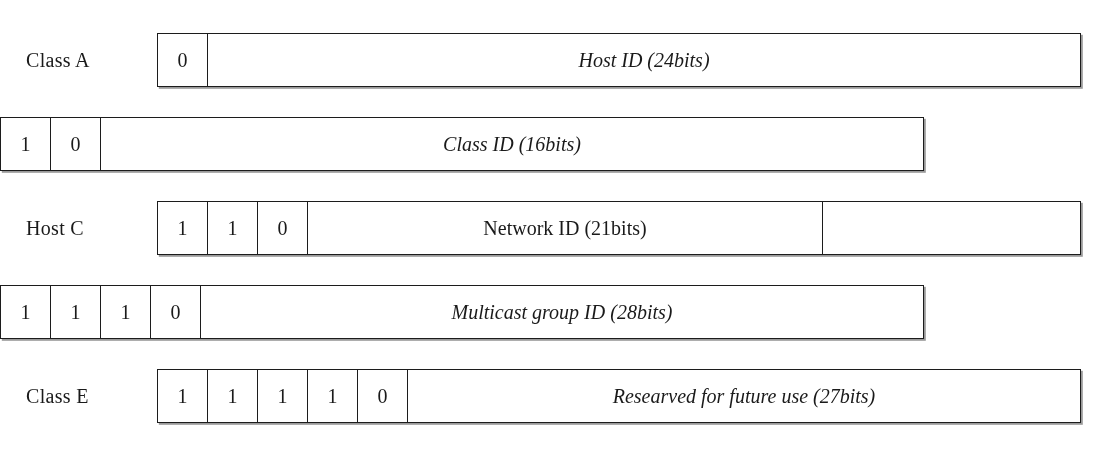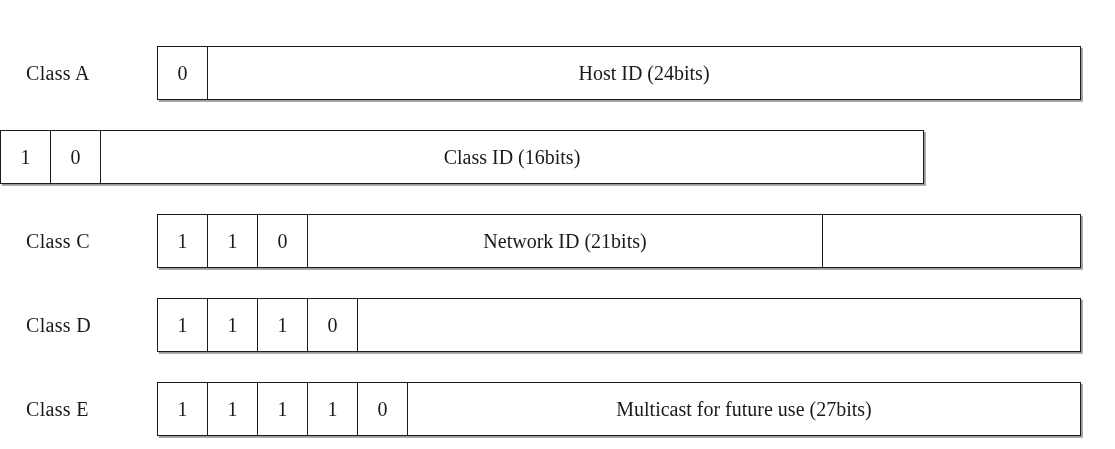--- a/index.html
+++ b/index.html
@@ -10,21 +10,21 @@
   body {
     width: 1115px;
     height: 449px;
     font-family: "Liberation Serif", "DejaVu Serif", serif;
     color: #1a1a1a;
     overflow: hidden;
   }
   .diagram {
     position: relative;
     width: 1115px;
-    padding-top: 46px;
+    padding-top: 33px;
     box-sizing: border-box;
   }
   .class-row {
     display: flex;
     align-items: stretch;
     height: 54px;
     margin-bottom: 30px;
   }
   .row-label {
     width: 157px;
@@ -49,20 +49,21 @@
     justify-content: center;
     box-sizing: border-box;
     border-right: 1.7px solid #1c1c1c;
     font-size: 20px;
     white-space: nowrap;
     flex: 0 0 auto;
   }
   .cell.last {
     border-right: none;
     flex: 1 1 auto;
+    font-style: italic;
   }
 </style>
 </head>
 <body>
 
 <div class="diagram">
 
   <div class="class-row">
     <div class="row-label">Class A</div>
     <div class="bits-box">
@@ -73,44 +74,44 @@
 
   <div class="class-row">
     <div class="bits-box">
       <div class="cell" style="width:50px">1</div>
       <div class="cell" style="width:50px">0</div>
       <div class="cell last">Class ID (16bits)</div>
     </div>
   </div>
 
   <div class="class-row">
-    <div class="row-label">Class C</div>
+    <div class="row-label">Host C</div>
     <div class="bits-box">
       <div class="cell" style="width:50px">1</div>
       <div class="cell" style="width:50px">1</div>
       <div class="cell" style="width:50px">0</div>
       <div class="cell" style="width:515px">Network ID (21bits)</div>
     </div>
   </div>
 
   <div class="class-row">
-    <div class="row-label">Class D</div>
     <div class="bits-box">
       <div class="cell" style="width:50px">1</div>
       <div class="cell" style="width:50px">1</div>
       <div class="cell" style="width:50px">1</div>
       <div class="cell" style="width:50px">0</div>
+      <div class="cell last">Multicast group ID (28bits)</div>
     </div>
   </div>
 
   <div class="class-row">
     <div class="row-label">Class E</div>
     <div class="bits-box">
       <div class="cell" style="width:50px">1</div>
       <div class="cell" style="width:50px">1</div>
       <div class="cell" style="width:50px">1</div>
       <div class="cell" style="width:50px">1</div>
       <div class="cell" style="width:50px">0</div>
-      <div class="cell last">Multicast for future use (27bits)</div>
+      <div class="cell last">Researved for future use (27bits)</div>
     </div>
   </div>
 
 </div>
 
 </body></html>

